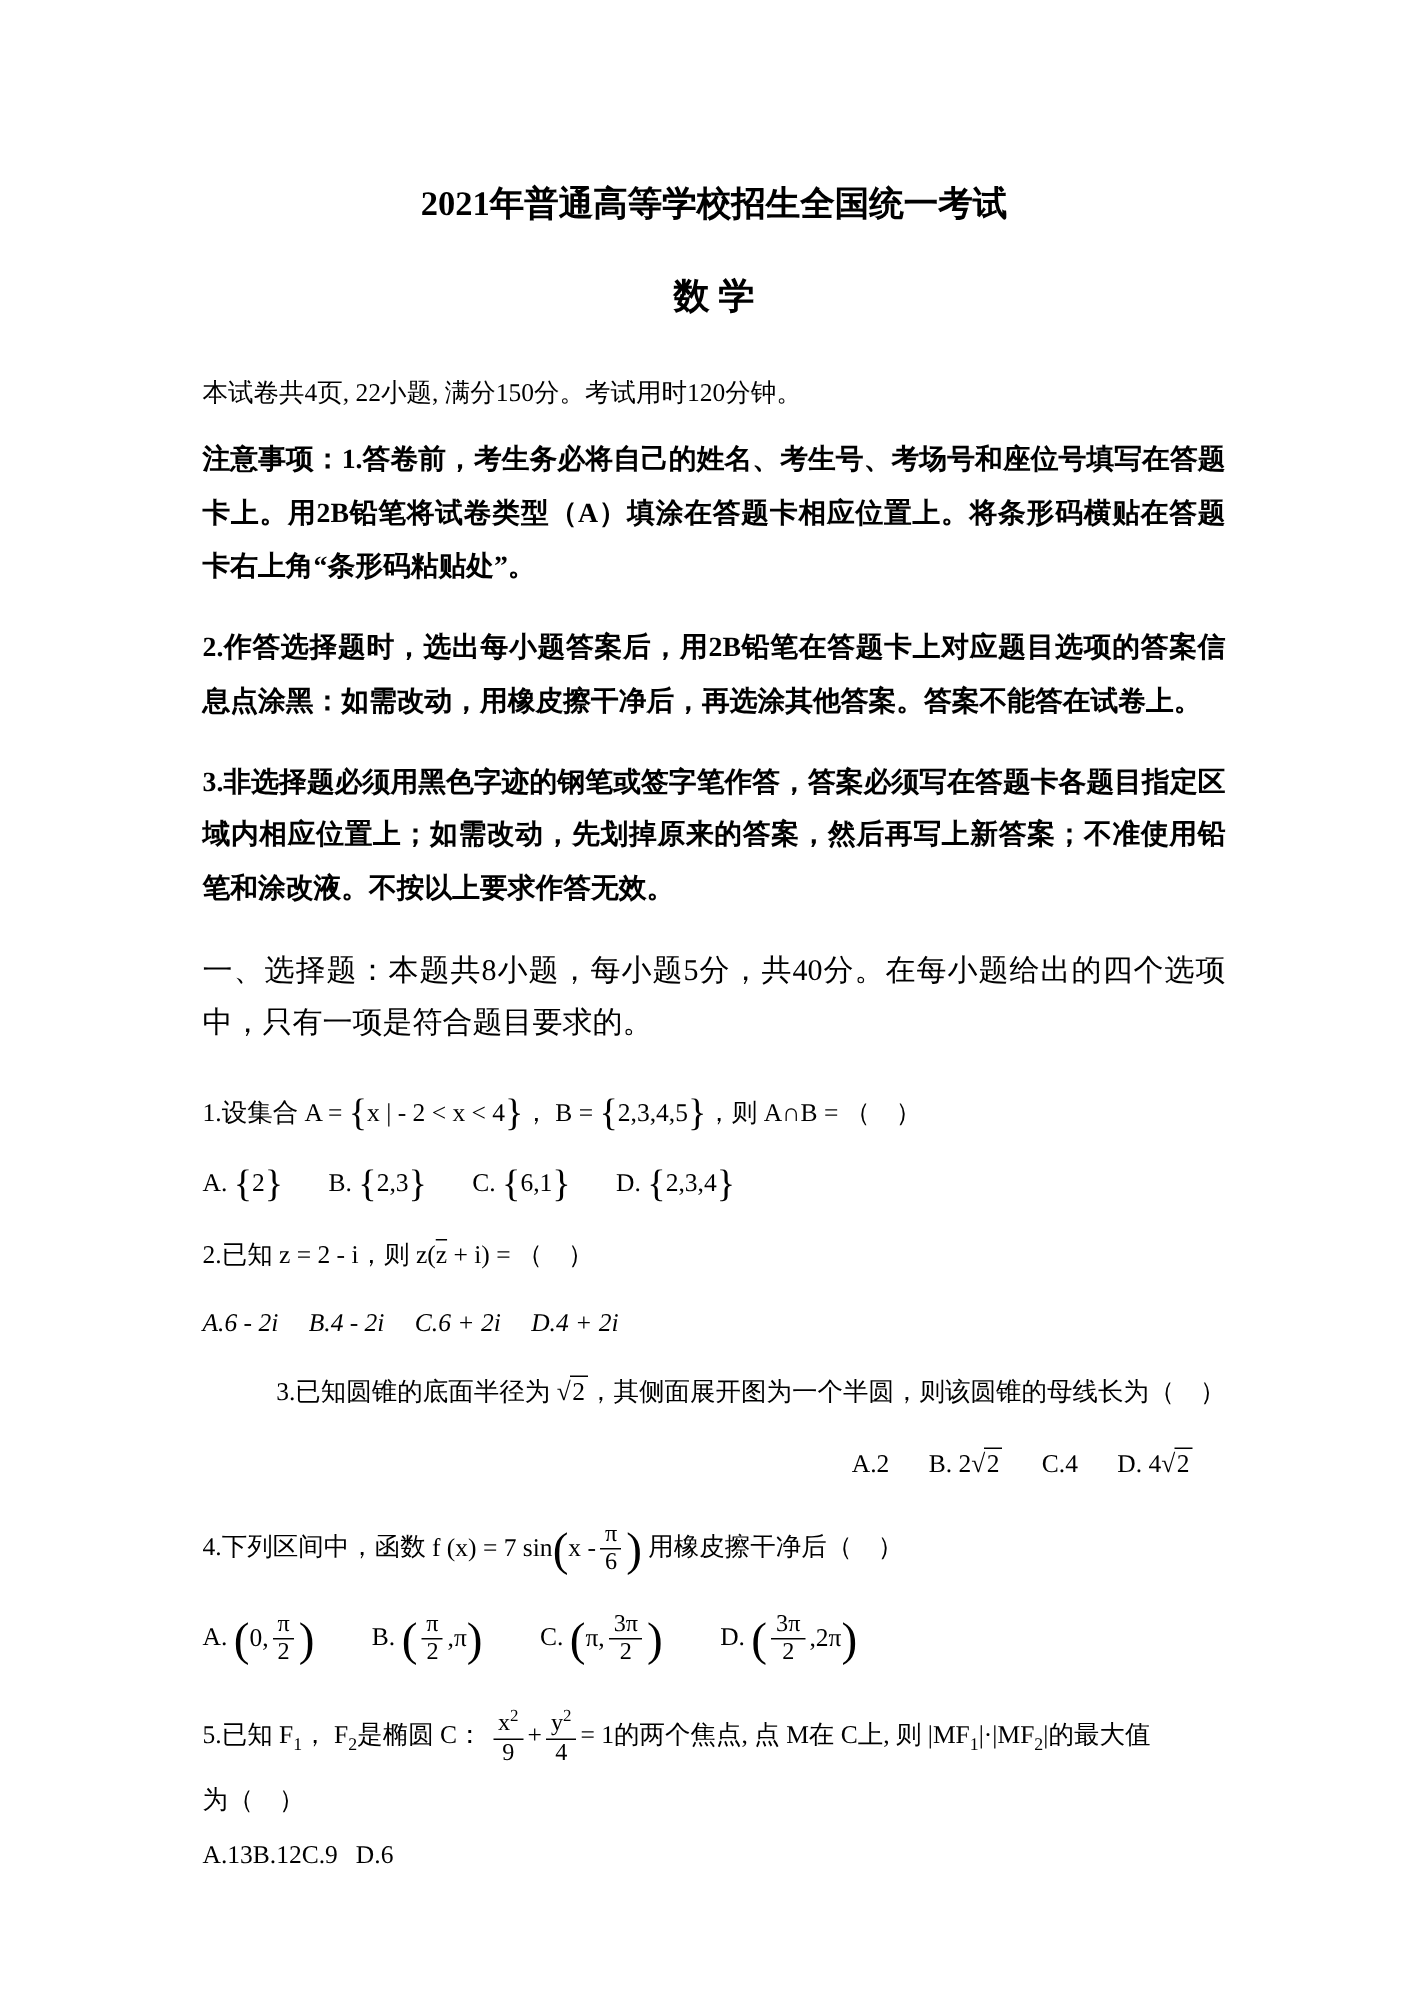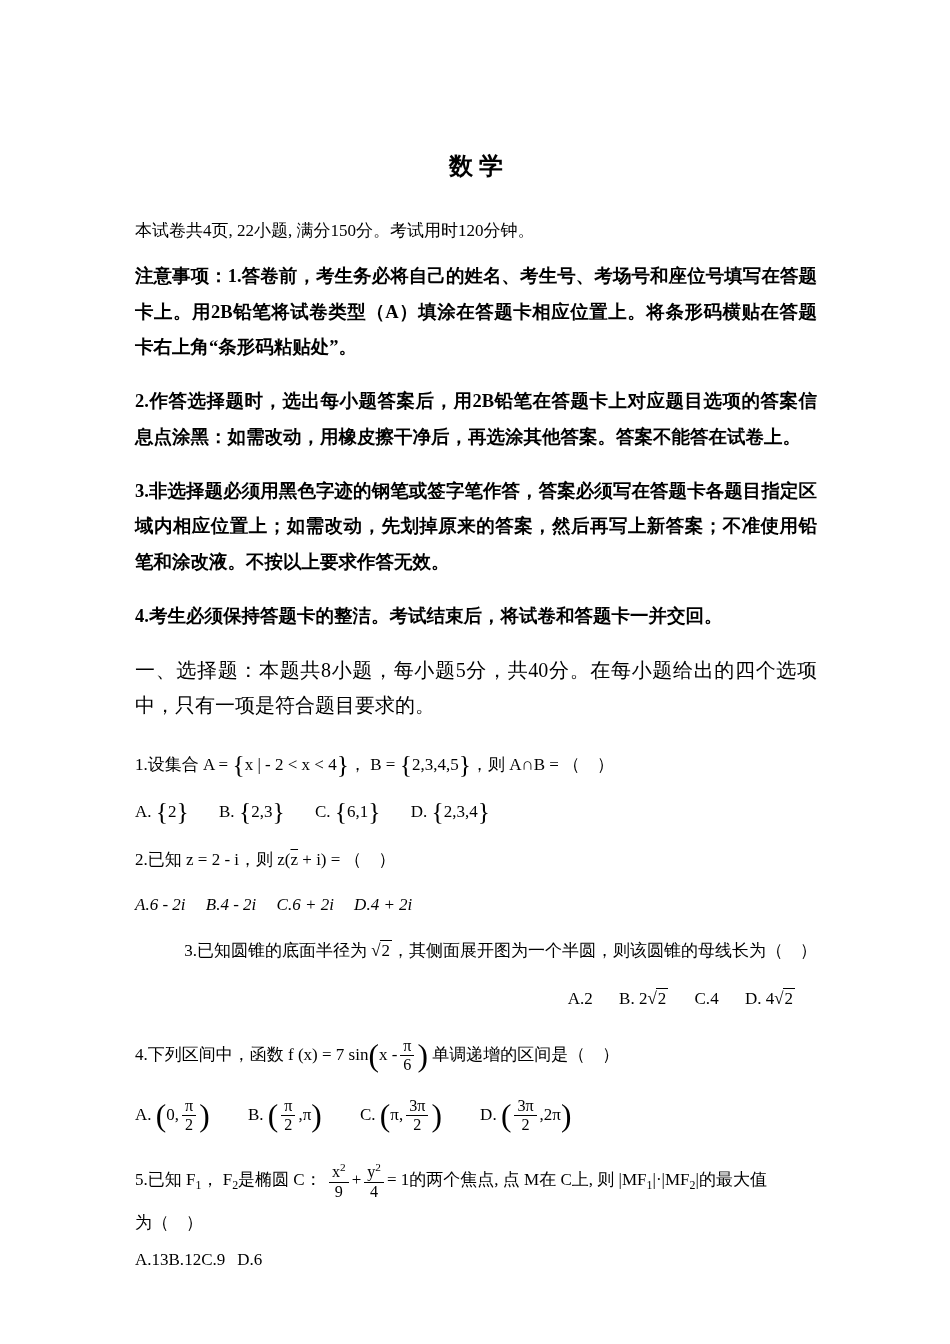--- a/index.html
+++ b/index.html
@@ -45,28 +45,28 @@
   .sqrt .rad{border-top:1px solid #000;padding:0 2px;}
   .ov{text-decoration:overline;}
   sub{font-size:70%;}
   sup{font-size:70%;}
 </style>
 </head>
 <body>
 
 <div class="page">
 
+  <div class="title">2021年普通高等学校招生全国统一考试</div>
   <div class="subtitle">数 学</div>
 
   <p class="intro">本试卷共4页, 22小题, 满分150分。考试用时120分钟。</p>
 
   <p class="notice">注意事项：1.答卷前，考生务必将自己的姓名、考生号、考场号和座位号填写在答题卡上。用2B铅笔将试卷类型（A）填涂在答题卡相应位置上。将条形码横贴在答题卡右上角“条形码粘贴处”。</p>
   <p class="notice">2.作答选择题时，选出每小题答案后，用2B铅笔在答题卡上对应题目选项的答案信息点涂黑：如需改动，用橡皮擦干净后，再选涂其他答案。答案不能答在试卷上。</p>
   <p class="notice">3.非选择题必须用黑色字迹的钢笔或签字笔作答，答案必须写在答题卡各题目指定区域内相应位置上；如需改动，先划掉原来的答案，然后再写上新答案；不准使用铅笔和涂改液。不按以上要求作答无效。</p>
-  <p class="notice">4.考生必须保持答题卡的整洁。考试结束后，将试卷和答题卡一并交回。</p>
 
   <p class="section-head">一、选择题：本题共8小题，每小题5分，共40分。在每小题给出的四个选项中，只有一项是符合题目要求的。</p>
 
   <div class="q" id="q1">
     <div class="stem">
       <span>1.设集合</span>
       <span class="math"><span>A =</span> <span class="bdel">{</span><span>x | - 2 &lt; x &lt; 4</span><span class="bdel">}</span></span><span>，</span>
       <span class="math"><span>B =</span> <span class="bdel">{</span><span>2,3,4,5</span><span class="bdel">}</span></span><span>，则</span>
       <span class="math">A∩B =</span>
       <span>（　）</span>
@@ -107,21 +107,21 @@
     </div>
   </div>
 
   <div class="q" id="q4">
     <div class="stem">
       <span>4.下列区间中，函数</span>
       <span class="math"><span>f (x) = 7 sin</span><span class="pbig">(</span><span>x -</span><span class="frac">
             <span class="num">π</span>
             <span class="den">6</span>
           </span><span class="pbig">)</span></span>
-      <span>单调递增的区间是</span><span>（　）</span>
+      <span>用橡皮擦干净后</span><span>（　）</span>
     </div>
     <div class="opts opts-q4">
       <span class="opt"><span>A.</span> <span class="math"><span class="pbig">(</span><span>0,</span><span class="frac">
               <span class="num">π</span>
               <span class="den">2</span>
             </span><span class="pbig">)</span></span></span>
       <span class="opt"><span>B.</span> <span class="math"><span class="pbig">(</span><span class="frac">
               <span class="num">π</span>
               <span class="den">2</span>
             </span><span>,π</span><span class="pbig">)</span></span></span>

